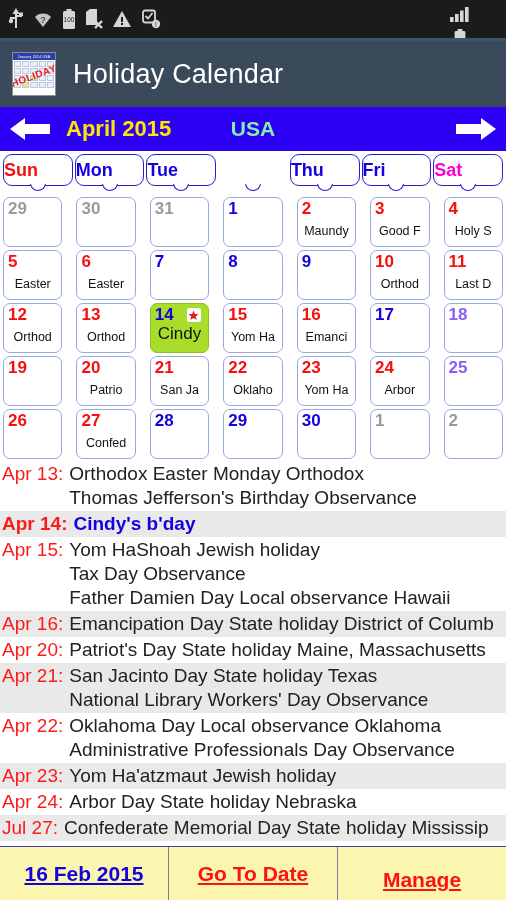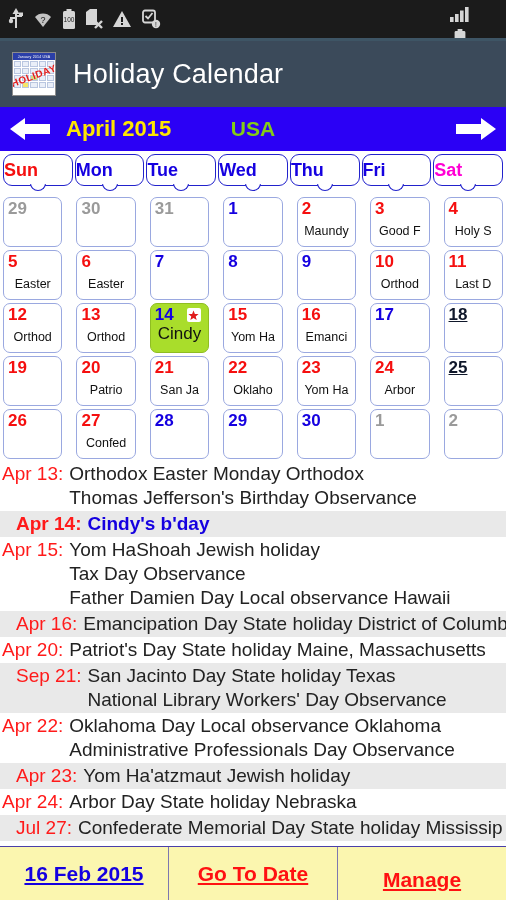--- a/index.html
+++ b/index.html
@@ -46,21 +46,21 @@
   .app-title { color: #ffffff; font-size: 27px; margin-left: 17px; font-weight: normal; letter-spacing: .2px; }
 
   
   .monthnav {
     background: #2b00f5; height: 44px; display: flex; align-items: center;
     position: relative; flex: 0 0 44px; justify-content: flex-end;
   }
   .arrow { width: 44px; height: 26px; flex: 0 0 44px; margin: 0 8px; }
   .nav-month { color: #ffe600; font-weight: bold; font-size: 22px; margin-left: 6px; }
   .nav-country {
-    color: #84cc16; font-weight: bold; font-size: 21px;
+    color: #86efac; font-weight: bold; font-size: 21px;
     position: absolute; left: 0; right: 0; text-align: center; pointer-events: none;
   }
   .arrow-right-wrap { margin-left: auto; }
 
   
   .weekhead { display: flex; padding: 3px 2px 0 2px; flex: 0 0 45px; }
   .wh-cell {
     flex: 1; margin: 0 1px; position: relative; height: 38px;
   }
   .wh-box {
@@ -95,27 +95,27 @@
     border-radius: 2px;
   }
   .cc-star svg { display: block; }
   .cc-label {
     position: absolute; bottom: 8px; left: 0; right: 0; text-align: center;
     font-size: 12.5px; color: #111; white-space: nowrap; overflow: hidden;
   }
   .cal-cell.today .cc-label { font-size: 17px; }
   .n-red { color: #f50f0f; }
   .n-blue { color: #1500e0; }
-  .n-magenta { color: #0f172a; text-decoration: underline; }
+  .n-magenta { color: #8b5cf6; }
   .n-gray { color: #9a9a9a; }
 
   
   .events { flex: 1 1 auto; overflow: hidden; position: relative; }
   .ev-row { display: flex; align-items: flex-start; padding: 1px 0 1px 0; }
-  .ev-row.alt { background: #e9e9e9; padding-left: 14px; }
+  .ev-row.alt { background: #e9e9e9; }
   .ev-date {
     color: #ff1a1a; font-size: 19px; line-height: 24px; white-space: nowrap;
     padding-left: 2px; flex: 0 0 auto;
   }
   .ev-row.hl .ev-date { font-weight: bold; }
   .ev-texts { padding-left: 6px; flex: 1 1 auto; overflow: hidden; }
   .ev-line {
     font-size: 19px; line-height: 24px; color: #222; white-space: nowrap;
   }
   .ev-row.hl .ev-line { color: #1500e0; font-weight: bold; }
@@ -299,23 +299,20 @@
         </div>
         <div class="wh-notch"></div>
       </div>
       <div class="wh-cell">
         <div class="wh-box">
           <span style="color: rgb(21, 0, 224);">Tue</span>
         </div>
         <div class="wh-notch"></div>
       </div>
       <div class="wh-cell">
-        <div class="wh-box">
-          <span style="color: rgb(21, 0, 224);">Wed</span>
-        </div>
         <div class="wh-notch"></div>
       </div>
       <div class="wh-cell">
         <div class="wh-box">
           <span style="color: rgb(21, 0, 224);">Thu</span>
         </div>
         <div class="wh-notch"></div>
       </div>
       <div class="wh-cell">
         <div class="wh-box">
@@ -500,21 +497,21 @@
           <div class="ev-line">Emancipation Day State holiday District of Columb</div>
         </div>
       </div>
       <div class="ev-row">
         <div class="ev-date">Apr 20:</div>
         <div class="ev-texts">
           <div class="ev-line">Patriot's Day State holiday Maine, Massachusetts</div>
         </div>
       </div>
       <div class="ev-row alt">
-        <div class="ev-date">Sep 21:</div>
+        <div class="ev-date">Apr 21:</div>
         <div class="ev-texts">
           <div class="ev-line">San Jacinto Day State holiday Texas</div>
           <div class="ev-line">National Library Workers' Day Observance</div>
         </div>
       </div>
       <div class="ev-row">
         <div class="ev-date">Apr 22:</div>
         <div class="ev-texts">
           <div class="ev-line">Oklahoma Day Local observance Oklahoma</div>
           <div class="ev-line">Administrative Professionals Day Observance</div>

